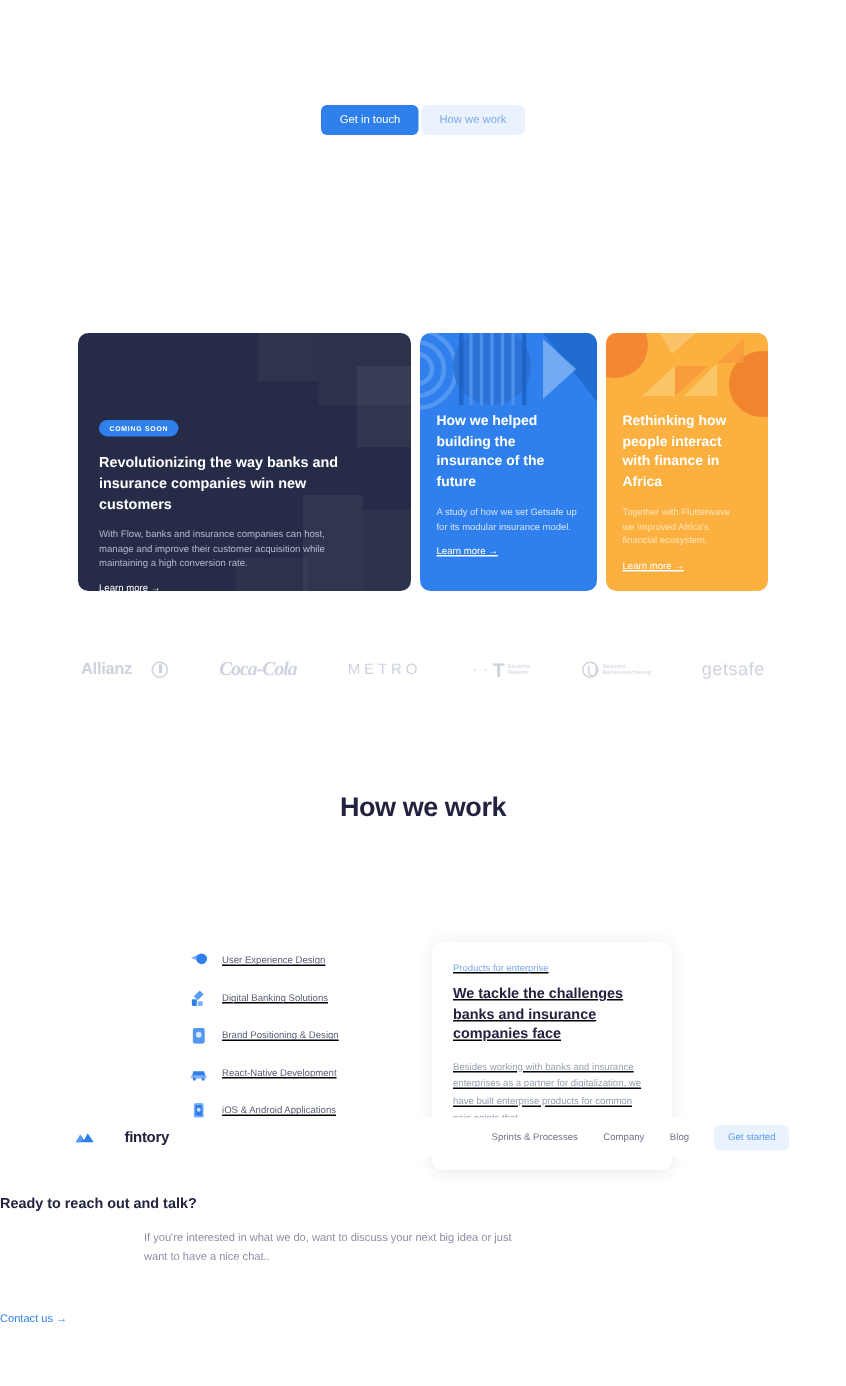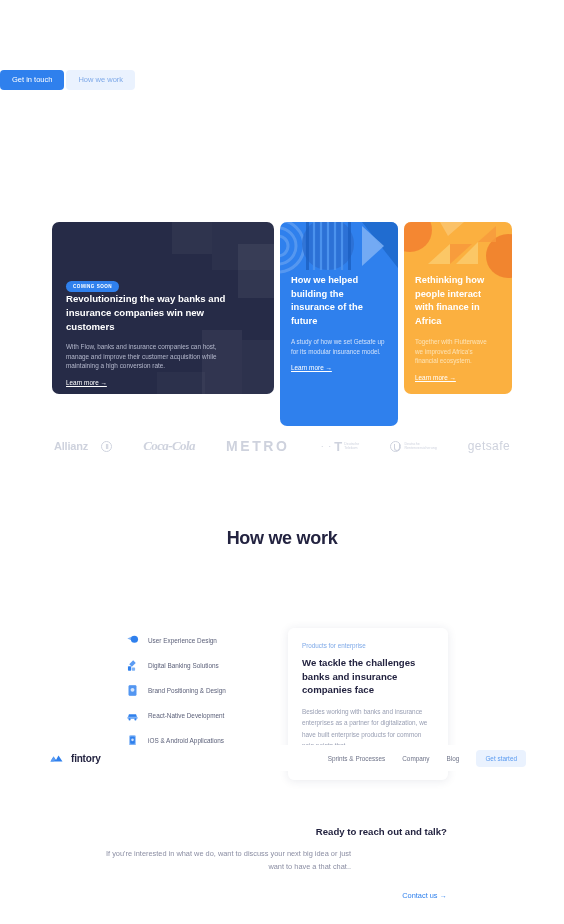--- a/index.html
+++ b/index.html
@@ -15,49 +15,49 @@
   .hero { padding-top: 54px; text-align: center; }
   .hero-title {
     font-size: 25px; line-height: 30px; font-weight: 700;
     color: #232340; letter-spacing: -0.4px;
     max-width: 340px; margin: 0 auto;
   }
   .hero-sub {
     margin: 20px auto 0; max-width: 300px;
     font-size: 8.2px; line-height: 14px; color: #8b8ea3;
   }
-  .hero-btns { margin-top: 16px; display: flex; justify-content: flex-start; gap: 2px; }
+  .hero-btns { margin-top: 16px; display: flex; justify-content: center; gap: 2px; }
   .btn {
     font-size: 7.5px; border-radius: 4px; padding: 6px 12px;
     border: none; cursor: pointer; font-family: inherit; line-height: 1;
   }
   .btn-primary { background: #2f80ed; color: #fff; }
   .btn-ghost { background: #eaf2fe; color: #7ea9e8; }
 
   
   .cards {
     position: absolute; top: 222px; left: 52px;
     display: flex; gap: 6px; align-items: flex-start;
   }
   .card { border-radius: 7px; position: relative; overflow: hidden; }
 
   .card-dark { width: 222px; height: 172px; background: #262b47; }
-  .card-blue { width: 118px; height: 204px; background: #2f80ed; }
+  .card-blue { width: 118px; height: 172px; background: #2f80ed; }
   .card-orange { width: 108px; height: 172px; background: #fbb040; }
 
   .card-inner { position: relative; z-index: 3; }
 
   .badge {
     display: inline-block; background: #2f80ed; color: #fff;
     font-size: 4.6px; font-weight: 700; letter-spacing: 0.5px;
     padding: 3px 7px; border-radius: 20px;
   }
   .card-dark .card-inner { padding: 52px 14px 0 14px; }
   .card-dark h3 {
-    margin-top: 0; color: #fff; font-size: 9.6px; line-height: 14px;
+    margin-top: 10px; color: #fff; font-size: 9.6px; line-height: 14px;
     font-weight: 700; max-width: 170px;
   }
   .card-dark p {
     margin-top: 8px; color: #b4b8cc; font-size: 6.4px; line-height: 9.5px;
     max-width: 175px;
   }
   .card-dark .learn { margin-top: 12px; color: #fff; font-size: 6.4px; }
 
   .card-blue .card-inner { padding: 52px 11px 0 11px; }
   .card-blue h3 { color:#fff; font-size: 9.3px; line-height: 13.5px; font-weight: 700; }
@@ -82,21 +82,21 @@
     opacity: .95;
   }
   .lg-allianz { font-size: 11px; font-weight: 600; letter-spacing: -0.2px; }
   .lg-allianz .ring {
     width: 11px; height: 11px; border: 1.2px solid #ccd0dc; border-radius: 50%;
     display:inline-flex; align-items:center; justify-content:center;
     font-size: 6px; letter-spacing: -1px;
   }
   .lg-coke { font-family: "Liberation Serif", serif; font-style: italic;
              font-size: 13px; font-weight: 700; letter-spacing: -0.6px; }
-  .lg-metro { font-size: 14px; font-weight: 700; letter-spacing: 2.6px; }
+  .lg-metro { font-size: 10px; font-weight: 400; letter-spacing: 2.6px; }
   .lg-telekom { display:flex; align-items:center; gap:2px; }
   .lg-telekom .dots { letter-spacing: 1px; font-size: 9px; }
   .lg-telekom .t { font-size: 13px; font-weight: 700; }
   .lg-telekom .tx { font-size: 3.6px; line-height: 4.4px; text-align:left; }
   .lg-drv { display:flex; align-items:center; gap:3px; }
   .lg-drv .mark {
     width: 11px; height: 11px; border-radius: 50%;
     border: 1.3px solid #ccd0dc; display:inline-block; position:relative;
   }
   .lg-drv .mark:after{
@@ -109,21 +109,21 @@
   
   .hww { position: absolute; top: 528px; left: 0; width: 564px; text-align:center; }
   .hww h2 { font-size: 18px; color: #232340; font-weight: 700; letter-spacing: -0.3px; }
   .hww p {
     margin: 16px auto 0; max-width: 300px;
     font-size: 8.2px; line-height: 14px; color: #8b8ea3;
   }
 
   .work-row {
     position: absolute; top: 628px; left: 126px;
-    display: flex; gap: 32px; align-items: flex-start;
+    display: flex; gap: 32px; align-items: flex-start; text-decoration: underline;
   }
   .svc-list { width: 130px; }
   .svc {
     display: flex; align-items: center; gap: 9px; height: 25px;
   }
   .svc .ico { width: 13px; height: 13px; flex: 0 0 13px; }
   .svc span { font-size: 6.4px; color: #5a5f78; }
 
   .ent-card {
     width: 160px; background: #fff; border-radius: 6px;
@@ -134,35 +134,35 @@
   .ent-kicker { color: #7ea9e8; font-size: 6.3px; }
   .ent-card h4 { margin-top: 7px; color: #232340; font-size: 9.6px; line-height: 13.5px; font-weight: 700; }
   .ent-card p { margin-top: 9px; color: #9aa0b4; font-size: 6.4px; line-height: 11.5px; }
 
   
   .navbar {
     position: absolute; top: 745px; left: 0; width: 564px; height: 26px;
     background: #fff; display: flex; align-items: center;
     padding: 0 38px 0 50px; z-index: 20;
   }
-  .brand { display: flex; align-items: center; gap: 8px; }
+  .brand { display: flex; align-items: center; gap: 20px; }
   .brand .mark { width: 13px; height: 9px; }
   .brand .name { font-size: 10px; font-weight: 700; color: #232340; letter-spacing: -0.2px; }
   .nav-links { margin-left: auto; display: flex; align-items: center; gap: 17px; }
   .nav-links a { font-size: 6.4px; color: #6f7489; text-decoration: none; }
   .nav-cta {
     background: #eaf2fe; color: #5b9bf0; font-size: 6.4px;
     padding: 5px 9px; border-radius: 4px; border: none; font-family: inherit;
   }
 
   
-  .cta { position: absolute; top: 826px; left: 0; width: 447px; text-align: right; }
+  .cta { position: absolute; top: 797px; left: 0; width: 447px; text-align: left; }
   .cta h3 { font-size: 9.6px; color: #232340; font-weight: 700; }
   .cta p { margin: 10px auto 0; max-width: 255px; font-size: 7.4px; line-height: 13px; color: #8b8ea3; }
-  .cta a { display:inline-block; margin-top: 18px; font-size: 7.4px; color: #2f80ed; text-decoration: none; padding-left: 16px; }
+  .cta a { display:inline-block; margin-top: 30px; font-size: 7.4px; color: #2f80ed; text-decoration: none; }
 </style>
 </head>
 <body>
 
 <div class="page">
 
   <section class="hero">
     <div class="hero-btns">
       <button class="btn btn-primary">Get in touch</button>
       <button class="btn btn-ghost">How we work</button>
@@ -333,17 +333,17 @@
     <div class="nav-links">
       <a href="#">Sprints &amp; Processes</a>
       <a href="#">Company</a>
       <a href="#">Blog</a>
       <button class="nav-cta">Get started</button>
     </div>
   </nav>
 
   <section class="cta">
     <h3>Ready to reach out and talk?</h3>
-    <p>If you're interested in what we do, want to discuss your next big idea or just want to have a that chat..</p>
+    <p>If you're interested in what we do, want to discuss your next big idea or just want to have a nice chat..</p>
     <a href="#">Contact us →</a>
   </section>
 
 </div>
 
 </body></html>

